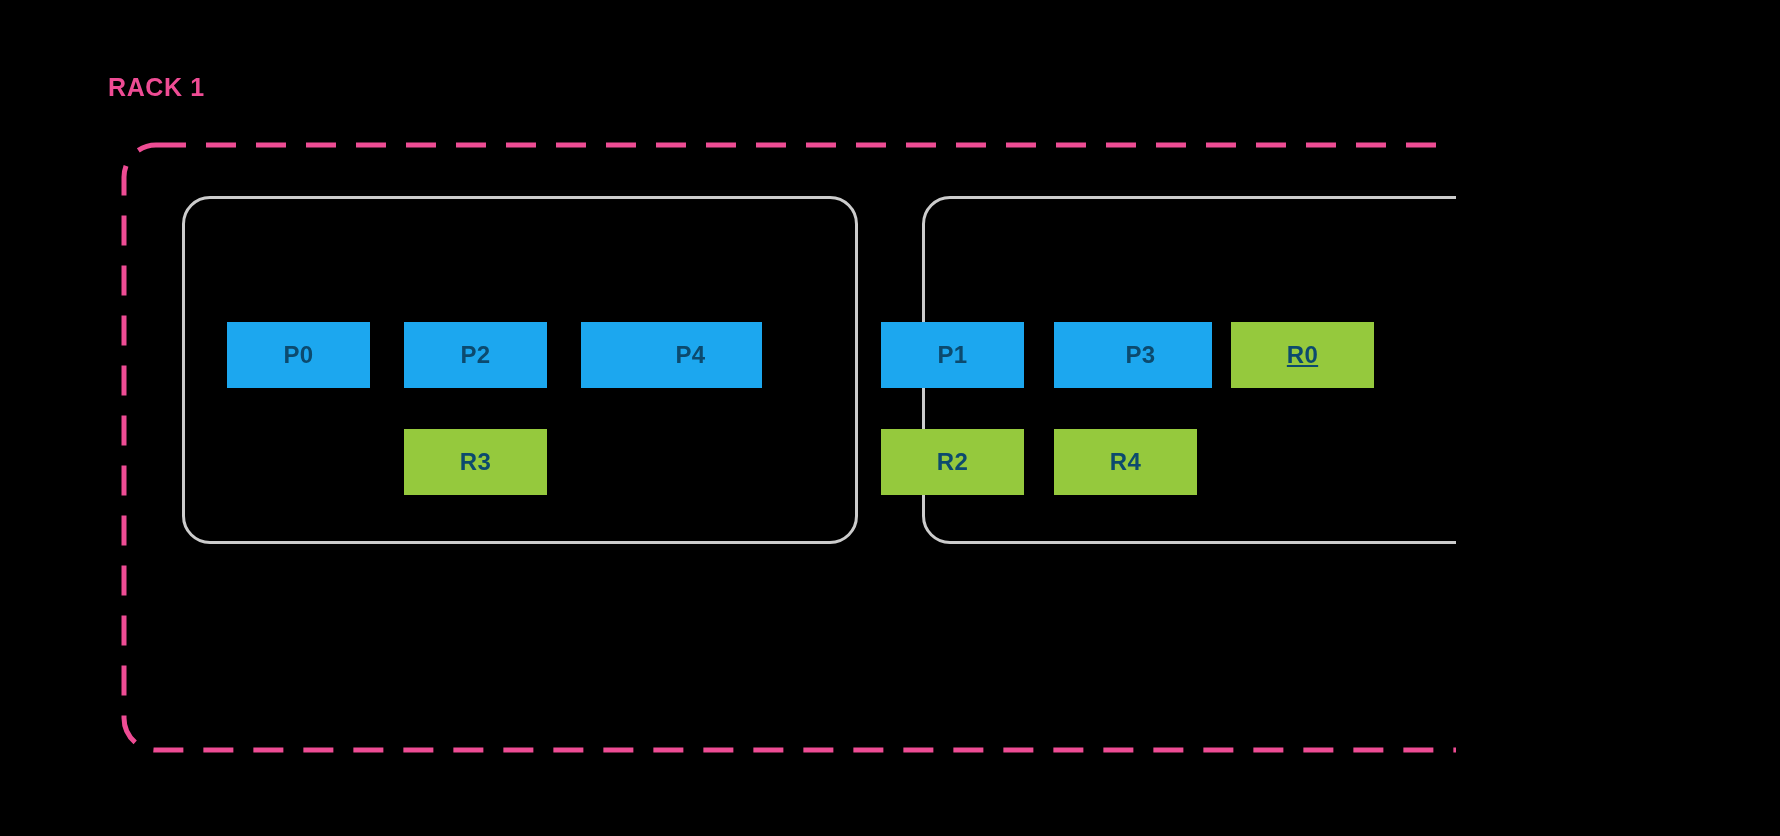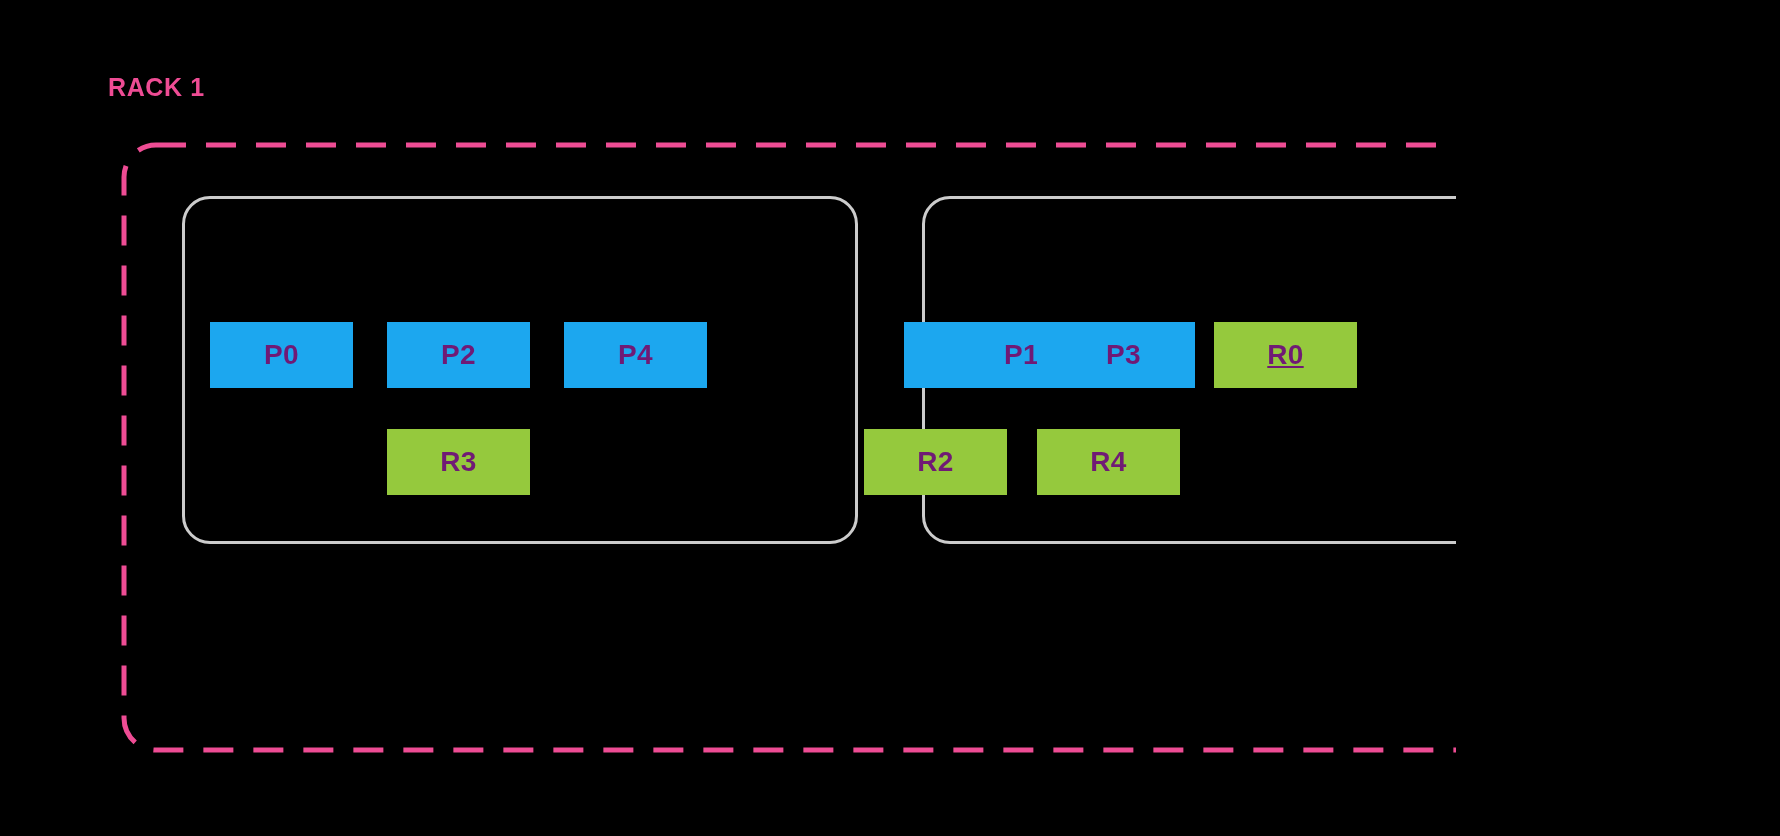--- a/index.html
+++ b/index.html
@@ -62,25 +62,26 @@
   .node-right { left: 922px; top: 196px; width: 676px; height: 348px; }
 
   
   .chip {
     position: absolute;
     width: 143px;
     height: 66px;
     display: flex;
     align-items: center;
     justify-content: center;
-    font-size: 28px;
+    font-size: 24px;
     font-weight: bold;
-    color: #701a75;
+    color: #0c4a6e;
     letter-spacing: 0.3px;
     user-select: none;
+    margin-left: 17px;
   }
   .chip-primary { background: #1ca7ef; }
   .chip-replica { background: #95c93d; }
 </style>
 </head>
 <body>
 
 <div id="canvas">
 
   <div class="rack-title">RACK 1</div>
@@ -90,24 +91,24 @@
       <rect x="6" y="6" width="1532" height="605" rx="32" ry="32" fill="none" stroke="#ee4c94" stroke-width="5" stroke-dasharray="30 20" stroke-linecap="butt"></rect>
     </svg>
   </div>
 
   <div class="node-box node-left"></div>
 
   <div class="node-box node-right"></div>
 
   <div class="chip chip-primary" style="left:210px; top:322px;">P0</div>
   <div class="chip chip-primary" style="left:387px; top:322px;">P2</div>
-  <div class="chip chip-primary" style="left:564px; top:322px;">P4</div>
+  <div class="chip chip-primary" style="left:564px; top:322px;padding-left:38px;">P4</div>
 
   <div class="chip chip-replica" style="left:387px; top:429px;">R3</div>
 
-  <div class="chip chip-primary" style="left:904px; top:322px;padding-left:46px;">P1</div>
+  <div class="chip chip-primary" style="left:864px; top:322px;">P1</div>
   <div class="chip chip-primary" style="left:1037px; top:322px;padding-left:15px;">P3</div>
   <div class="chip chip-replica" style="left:1214px; top:322px;text-decoration:underline;">R0</div>
 
   <div class="chip chip-replica" style="left:864px; top:429px;">R2</div>
   <div class="chip chip-replica" style="left:1037px; top:429px;">R4</div>
 
 </div>
 
 </body></html>

